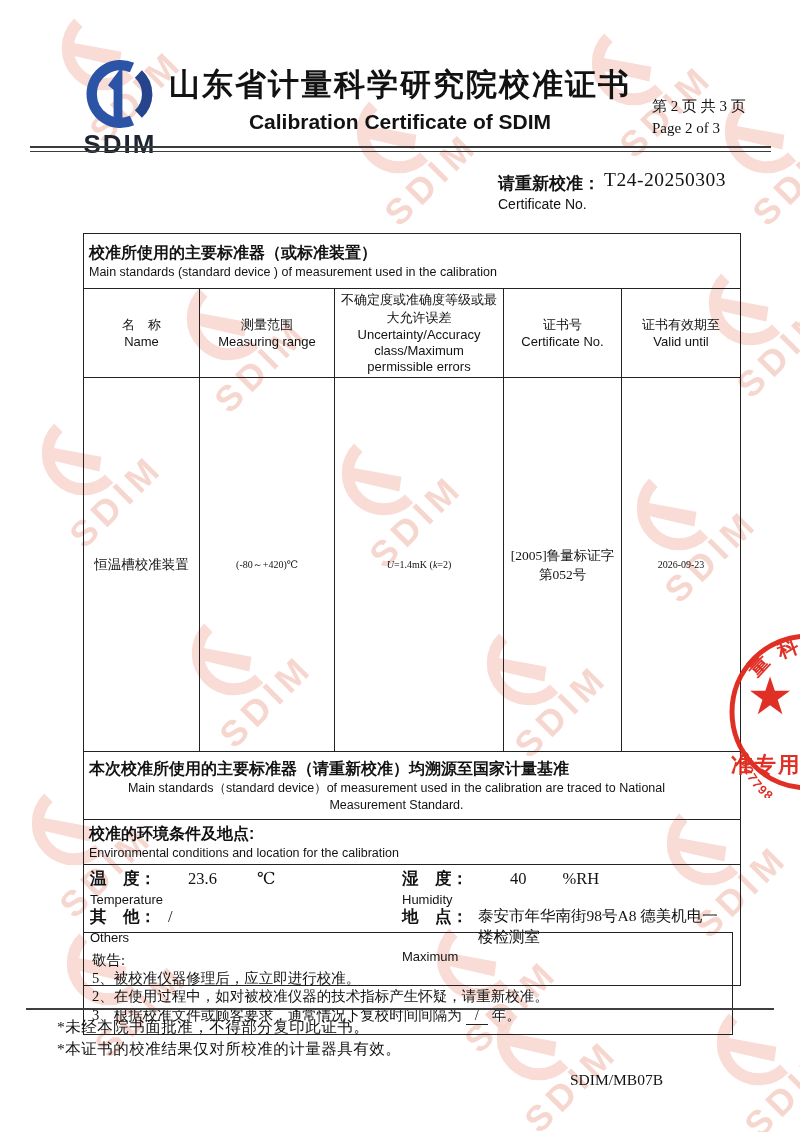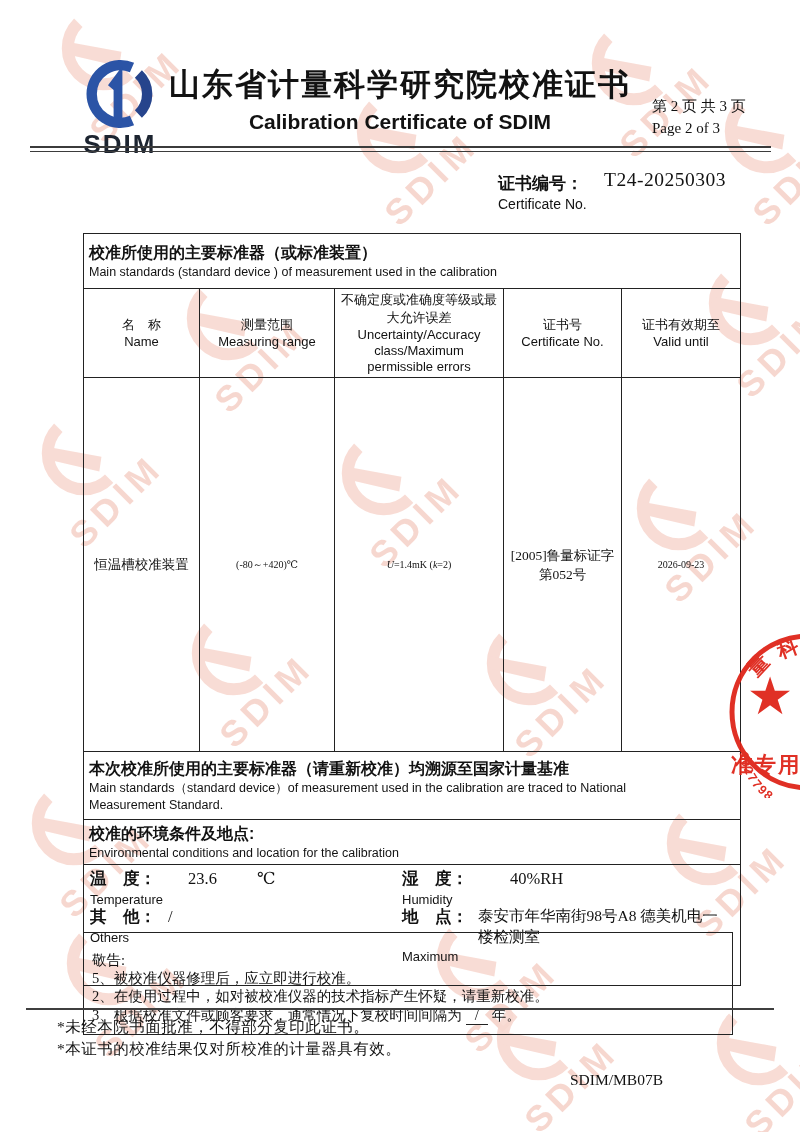--- a/index.html
+++ b/index.html
@@ -33,21 +33,21 @@
 
   
   table.std{position:absolute;left:83px;top:233px;width:657px;border-collapse:collapse;table-layout:fixed;}
   table.std th,table.std td{border:1.6px solid #222;background:transparent;padding:2px 5px;vertical-align:middle;}
   .sec-zh{font-family:"Liberation Sans","DejaVu Sans",sans-serif;font-weight:bold;font-size:16px;line-height:23px;}
   .sec-en{font-family:"Liberation Sans","DejaVu Sans",sans-serif;font-size:12.5px;line-height:17px;}
   th .th-zh{font-family:Liberation Sans, sans-serif;font-weight:normal;font-size:13px;line-height:18px;}
   th .th-en{font-family:"Liberation Sans","DejaVu Sans",sans-serif;font-weight:normal;font-size:13px;line-height:16px;}
   td.data-cell{vertical-align:top;text-align:center;font-size:10px;line-height:19px;padding-top:5px;}
   .it{font-style:italic;}
-  .trace-en{width:615px;}
+  .trace-en{width:615px;text-align:center;}
 
   
   .env-cell{position:relative;height:88px;padding:16px !important;}
   .env-item{position:absolute;}
   .env-zh{font-size:16.5px;line-height:22px;white-space:nowrap;}
   .env-zh.wrap{white-space:normal;display:flex;}
   .env-label{font-family:"Liberation Sans","DejaVu Sans",sans-serif;font-weight:bold;}
   .env-val{font-family:"Liberation Serif","DejaVu Serif",serif;}
   .env-en{font-family:"Liberation Sans","DejaVu Sans",sans-serif;font-size:13px;line-height:17px;margin-top:1px;}
   .loc-val{width:242px;font-size:15.5px;line-height:21px;margin-left:10px;}
@@ -204,21 +204,21 @@
   <div class="title-zh">山东省计量科学研究院校准证书</div>
   <div class="title-en">Calibration Certificate of SDIM</div>
 
   <div class="page-info">
     <div>第 2 页 共 3 页</div>
     <div>Page 2 of 3</div>
   </div>
 
   <div class="head-rule"></div>
 
-  <div class="certno-zh">证书编号：</div>
+  <div class="certno-zh">请重新校准：</div>
   <div class="certno-val">T24-20250303</div>
   <div class="certno-en">Certificate No.</div>
 
   <table class="std">
     <colgroup>
       <col style="width:116px">
         <col style="width:135px">
         <col style="width:169px">
       <col style="width:118px">
         <col style="width:119px">
@@ -271,21 +271,21 @@
         <div class="sec-en">Environmental conditions and location for the calibration</div>
       </td>
     </tr>
     <tr>
       <td colspan="5" class="env-cell">
         <div class="env-item" style="left:6px;top:2px">
           <div class="env-zh"><span class="env-label">温　度：</span><span class="env-val" style="margin-left:32px">23.6</span><span class="env-val" style="margin-left:40px">℃</span></div>
           <div class="env-en">Temperature</div>
         </div>
         <div class="env-item" style="left:318px;top:2px">
-          <div class="env-zh"><span class="env-label">湿　度：</span><span class="env-val" style="margin-left:42px">40</span><span class="env-val" style="">%RH</span></div>
+          <div class="env-zh"><span class="env-label">湿　度：</span><span class="env-val" style="margin-left:42px">40</span><span class="env-val" style="margin-left:36px">%RH</span></div>
           <div class="env-en">Humidity</div>
         </div>
         <div class="env-item" style="left:6px;top:40px">
           <div class="env-zh"><span class="env-label">其　他：</span><span class="env-val" style="margin-left:12px">/</span></div>
           <div class="env-en">Others</div>
         </div>
         <div class="env-item" style="left:318px;top:40px">
           <div class="env-zh wrap">
                 <span class="env-label">地　点：</span>
                 <span class="env-val loc-val">泰安市年华南街98号A8 德美机电一楼检测室</span>

